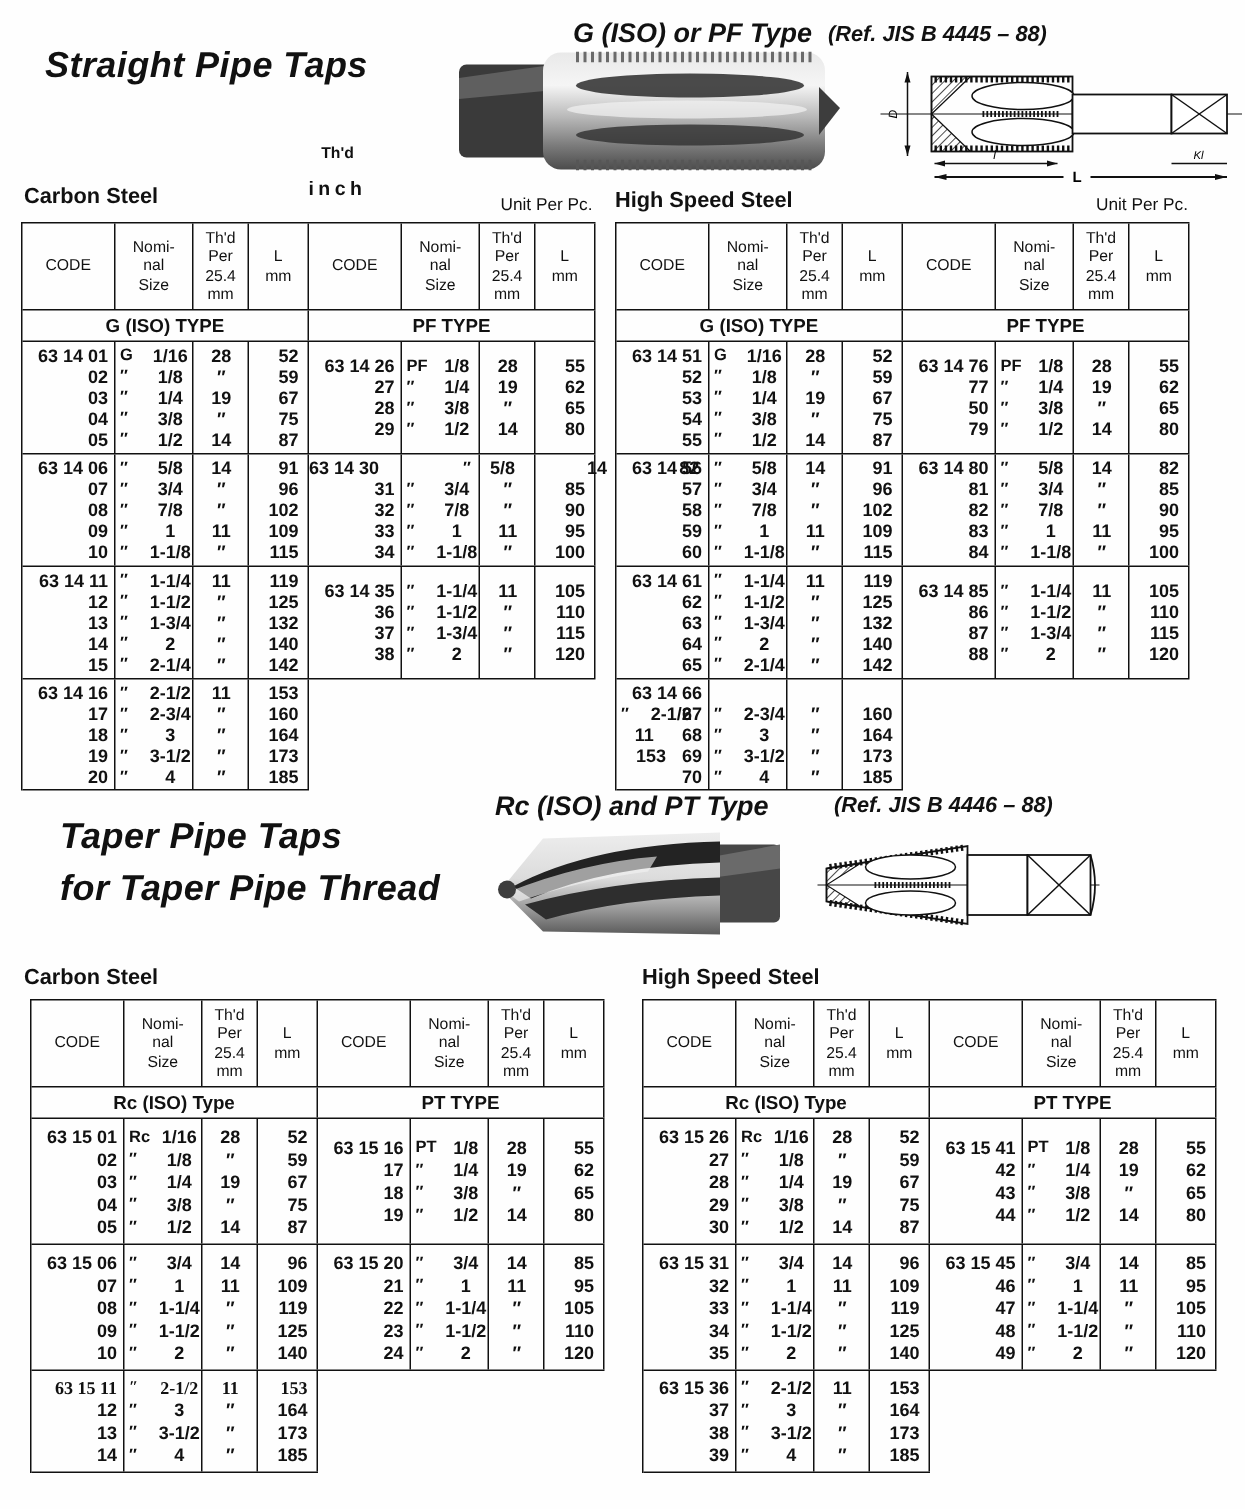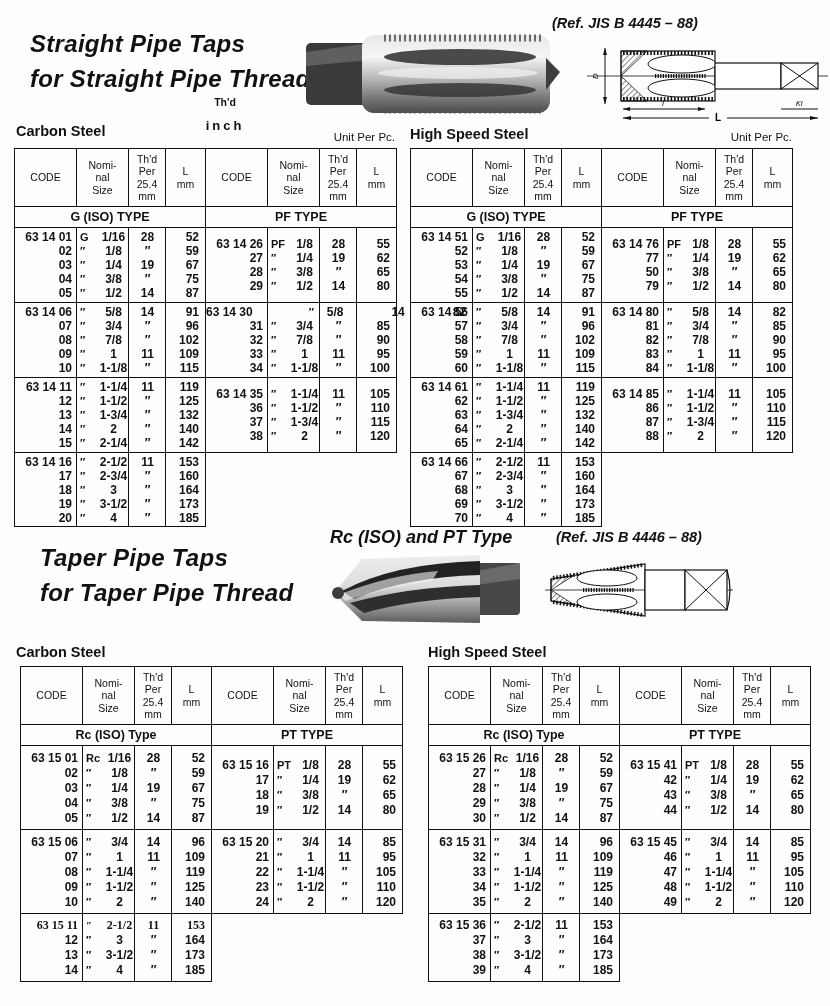--- a/index.html
+++ b/index.html
@@ -38,23 +38,23 @@
   .cell.len{width:40px;justify-content:flex-end;padding-right:7px;}
   svg text{font-family:"Liberation Sans", sans-serif;}
 </style>
 </head>
 <body>
 
 <div class="page">
 
   <div class="abs sec-title" style="left:30px;top:26px;">
     <div>Straight Pipe Taps</div>
-    <div>for Straight Pipe Thread</div>
   </div>
 
+  <div class="abs type-label" style="left:382px;top:12px;">G (ISO) or PF Type</div>
   <div class="abs ref-label" style="left:552px;top:15px;">(Ref. JIS B 4445 – 88)</div>
 
   <svg class="abs" style="left:298px;top:30px;" width="262" height="88" viewBox="0 0 262 88">
     <defs>
       <linearGradient id="steelV" x1="0" y1="0" x2="0" y2="1">
         <stop offset="0" stop-color="#e9e9e9"></stop>
           <stop offset="0.28" stop-color="#f5f5f5"></stop>
         <stop offset="0.55" stop-color="#b9b9b9"></stop>
           <stop offset="0.8" stop-color="#7a7a7a"></stop>
         <stop offset="1" stop-color="#4c4c4c"></stop>
@@ -811,21 +811,21 @@
             <div class="cell len">120</div>
           </div>
         </div>
       </div>
       <div class="band" style="height: 74px;">
         <div class="half leftsep">
           <div class="vline" style="left: 60.5px;"></div>
           <div class="vline" style="left: 112.5px;"></div>
           <div class="vline" style="left: 149.5px;"></div>
           <div class="vline" style="left: 189.5px;"></div>
-          <div class="row" style="height: 14px;">
+          <div class="row" style="height: 14px; flex-direction: column;">
             <div class="cell code">63 14 66</div>
             <div class="cell size">
               <span class="pfx">″</span>
               <span class="sval">2-1/2</span>
             </div>
             <div class="cell thd">11</div>
             <div class="cell len">153</div>
           </div>
           <div class="row" style="height: 14px;">
             <div class="cell code">67</div>

